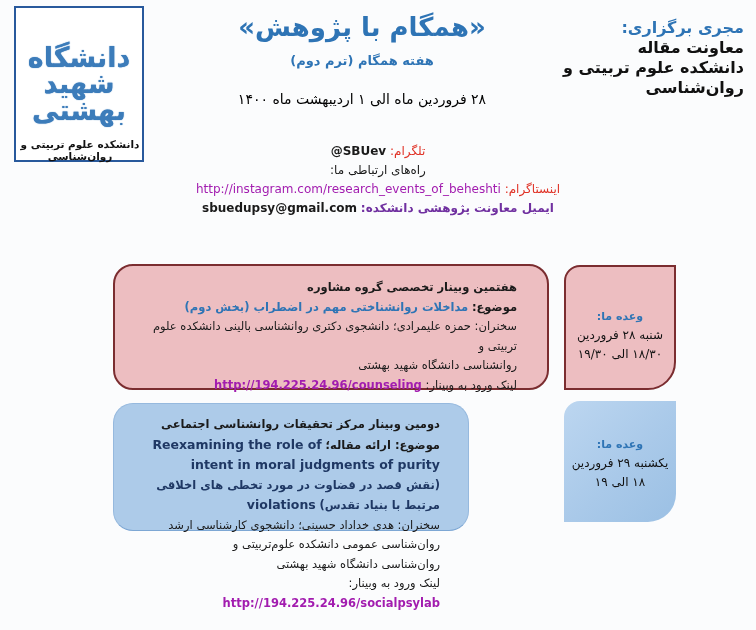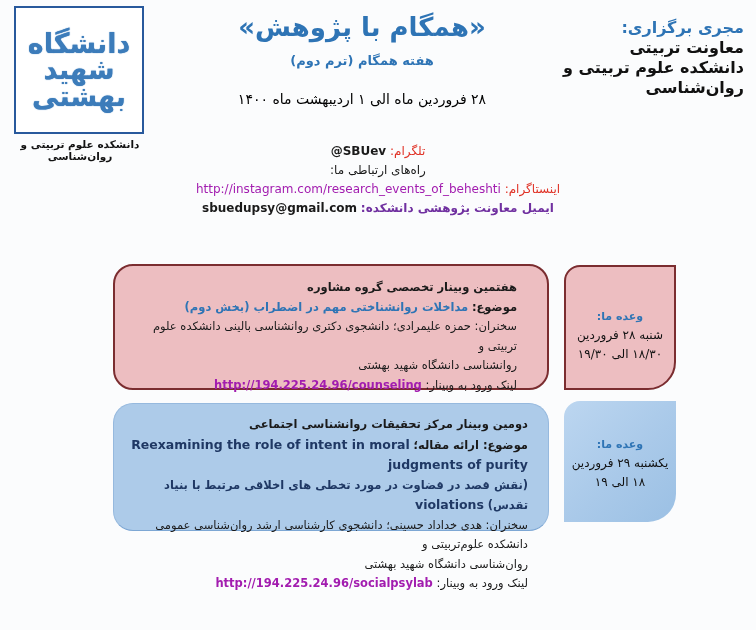--- a/index.html
+++ b/index.html
@@ -10,21 +10,21 @@
 
   
   .blue   { color:#2e74b5; }
   .navy   { color:#1f3864; }
   .red    { color:#e03226; }
   .purple { color:#7030a0; }
   .b      { font-weight:bold; }
   .link   { color:#a21caf; cursor:pointer; }
 
   
-  .logo-box { left:14px; top:6px; width:130px; height:128px; border:2px solid #28599c;
+  .logo-box { left:14px; top:6px; width:130px; height:156px; border:2px solid #28599c;
               background:#fff; box-sizing:border-box; padding:16px; }
   .logo-inner { width:100%; height:100%; display:flex; flex-direction:column; justify-content:center;
                 align-items:center; text-align:center; color:#3c7cba; font-weight:bold;
                 font-size:27px; line-height:0.95; text-shadow:0 0 1px #3c7cba; transform:scaleY(1.04); }
   .logo-caption { left:0; top:138px; width:160px; text-align:center; font-size:10.5px; font-weight:bold; color:#111; }
 
   
   .title-block { left:172px; top:12px; width:380px; text-align:center; }
   .main-title { font-size:26px; font-weight:bold; color:#2e74b5; }
   .sub-title  { margin-top:11px; font-size:13px; font-weight:bold; color:#2e74b5; }
@@ -35,23 +35,23 @@
                font-size:16px; font-weight:bold; color:#111; }
 
   
   .contact { left:168px; top:142px; width:420px; text-align:center; font-size:12px;
              color:#1a1a1a; line-height:19px; }
 
   
   .card { box-sizing:border-box; text-align:right; font-size:11.5px; color:#1a1a1a; line-height:19.5px; }
   .card-pink { left:113px; top:264px; width:436px; height:126px; background:#edbec1;
                border:2px solid #7b2d30; border-radius:20px; padding:12px 30px 0 16px; }
-  .card-blue { left:113px; top:403px; width:436px; height:128px; background:#adcbe9;
+  .card-blue { left:113px; top:403px; width:356px; height:128px; background:#adcbe9;
                border:1px solid #96b9de; border-bottom-color:#7da7d4; border-radius:20px;
-               padding:11px 20px 0 16px; }
+               padding:11px 28px 0 16px; }
 
   
   .sched { box-sizing:border-box; text-align:center; font-size:12px; color:#111; line-height:19px; }
   .sched-pink { left:564px; top:265px; width:112px; height:125px; background:#edbec1;
                 border:2px solid #7b2d30; border-radius:16px 0 28px 0; padding-top:40px; }
   .sched-blue { left:564px; top:401px; width:112px; height:121px;
                 background:linear-gradient(135deg,#bcd6f0 0%,#a9c9e9 55%,#9bc0e4 100%);
                 border-radius:16px 0 28px 0; padding-top:34px; }
   .sched .lbl { font-size:11px; font-weight:bold; color:#2e74b5; }
   .sched .day, .sched .time { font-weight:normal; }
@@ -71,21 +71,21 @@
   <div class="abs logo-caption" dir="rtl">دانشکده علوم تربیتی و روان‌شناسی</div>
 
   <div class="abs title-block" dir="rtl">
     <div class="main-title">«همگام با پژوهش»</div>
     <div class="sub-title">هفته همگام (ترم دوم)</div>
     <div class="date-range">۲۸ فروردین ماه الی ۱ اردیبهشت ماه ۱۴۰۰</div>
   </div>
 
   <div class="abs organizer" dir="rtl">
     <div class="blue">مجری برگزاری:</div>
-    <div>معاونت تربیتی</div>
+    <div>معاونت مقاله</div>
     <div>دانشکده علوم تربیتی و روان‌شناسی</div>
   </div>
 
   <div class="abs contact">
     <div dir="rtl">
       <span class="red">تلگرام:</span>
       <span class="b" dir="ltr">@SBUev</span>
     </div>
     <div dir="rtl">راه‌های ارتباطی ما:</div>
     <div dir="rtl">

